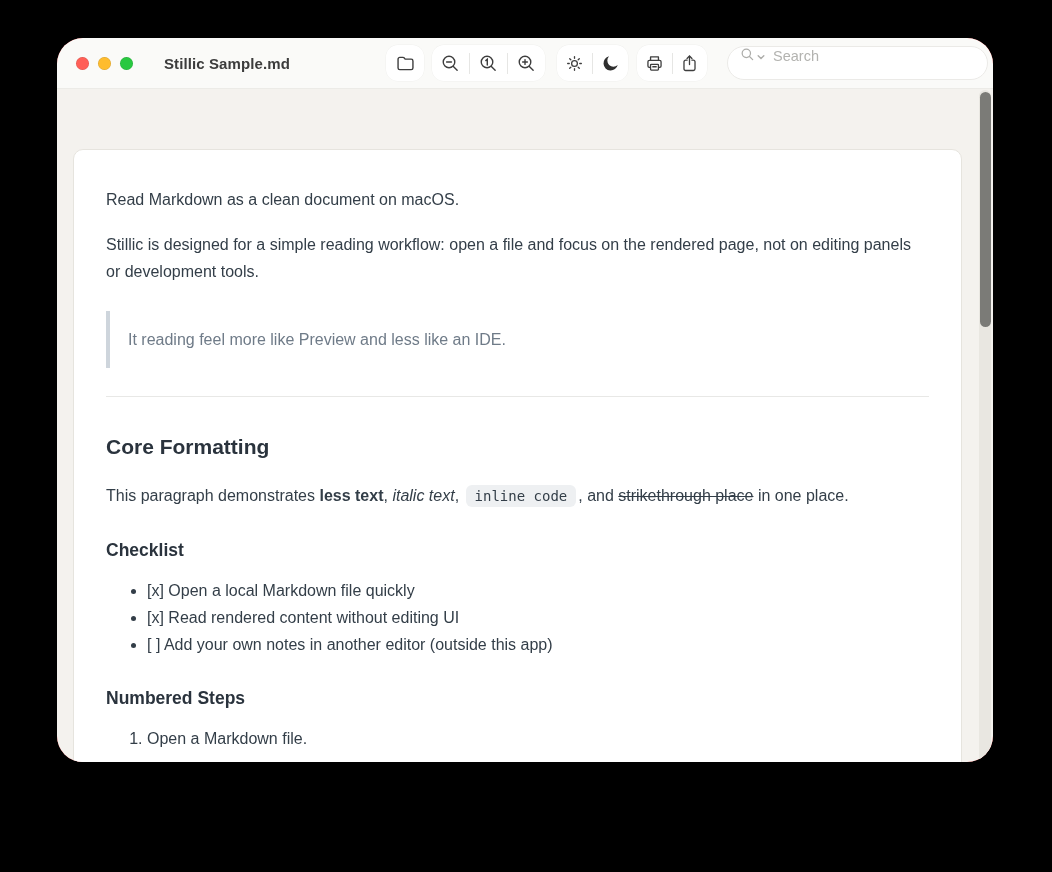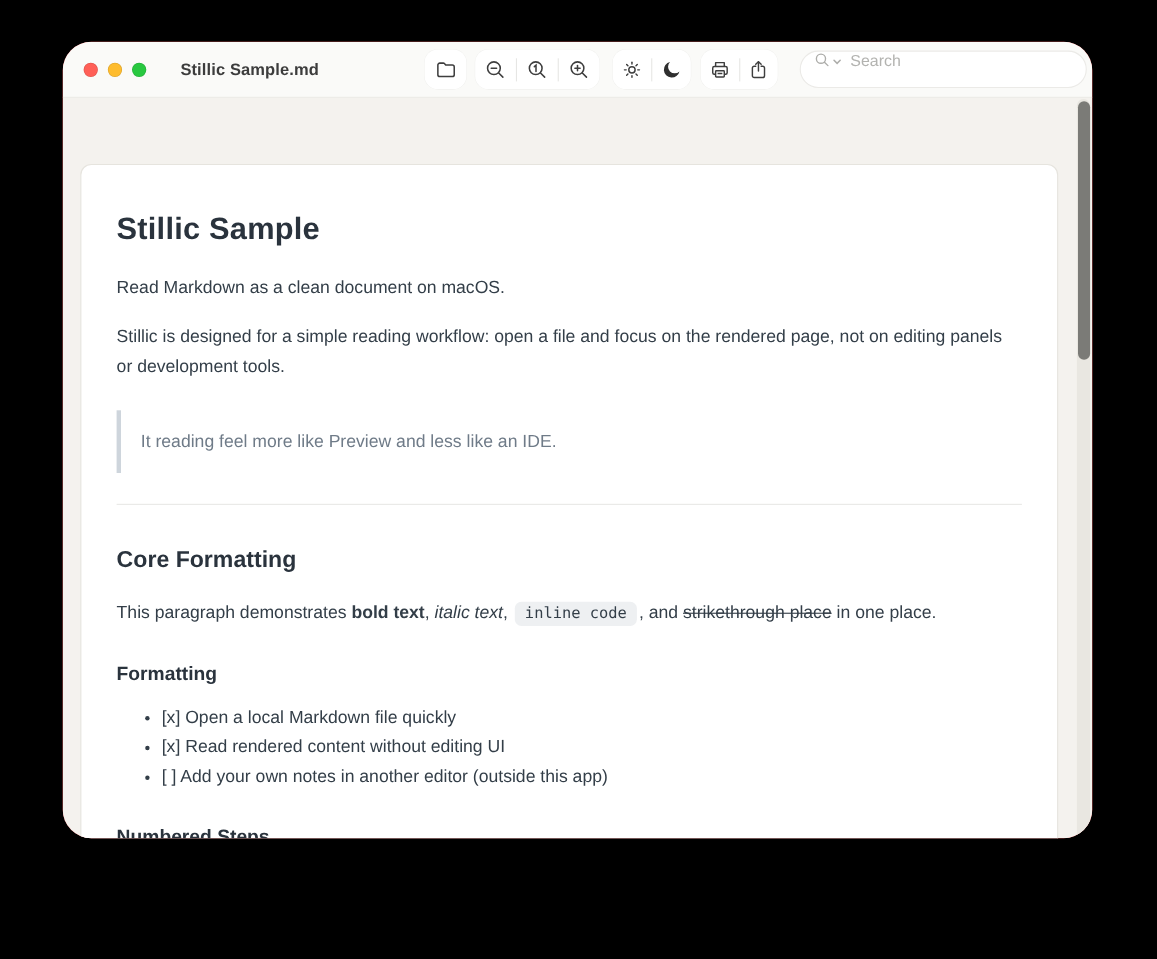--- a/index.html
+++ b/index.html
@@ -227,30 +227,29 @@
         </span>
       <span><svg width="8" height="8" viewBox="0 0 8 8" fill="none" stroke="#adadaa" stroke-width="1.4" stroke-linecap="round">
             <path d="M1.2 2.8l2.8 2.8 2.8-2.8"></path>
           </svg></span>
       <input type="text" value="" placeholder="Search" style="">
     </div>
   </div>
 
   <div class="content-bg">
     <div class="card doc">
-      <h1>Stillic Sample</h1>
       <p>Read Markdown as a clean document on macOS.</p>
       <p class="spaced">Stillic is designed for a simple reading workflow: open a file and focus on the rendered page, not on editing panels or development tools.</p>
       <blockquote>
         <p>It reading feel more like Preview and less like an IDE.</p>
       </blockquote>
       <hr>
       <h2>Core Formatting</h2>
-      <p class="spaced"><span>This paragraph demonstrates </span><b>bold text</b><span>, </span><i>italic text</i><span>, </span><code>inline code</code><span>, and </span><s>strikethrough place</s><span> in one place.</span></p>
-      <h3>Formatting</h3>
+      <p class="spaced"><span>This paragraph demonstrates </span><b>less text</b><span>, </span><i>italic text</i><span>, </span><code>inline code</code><span>, and </span><s>strikethrough place</s><span> in one place.</span></p>
+      <h3>Checklist</h3>
       <ul>
           <li>[x] Open a local Markdown file quickly</li>
           <li>[x] Read rendered content without editing UI</li>
           <li>[ ] Add your own notes in another editor (outside this app)</li>
         </ul>
       <h3>Numbered Steps</h3>
       <ol>
           <li>Open a Markdown file.</li>
         </ol>
     </div>

